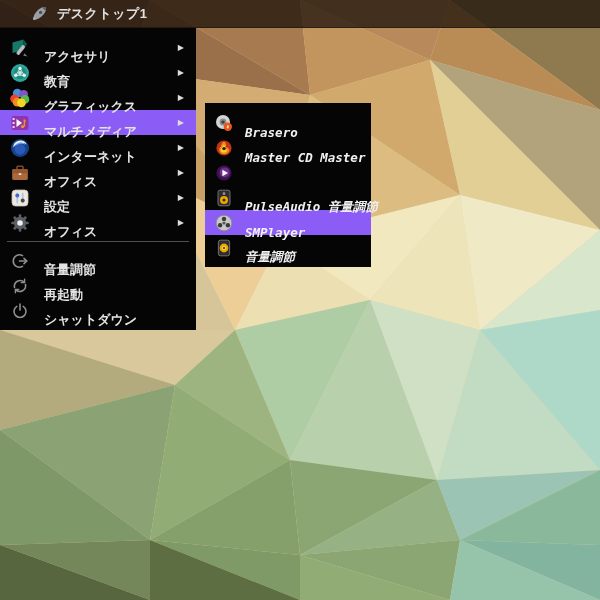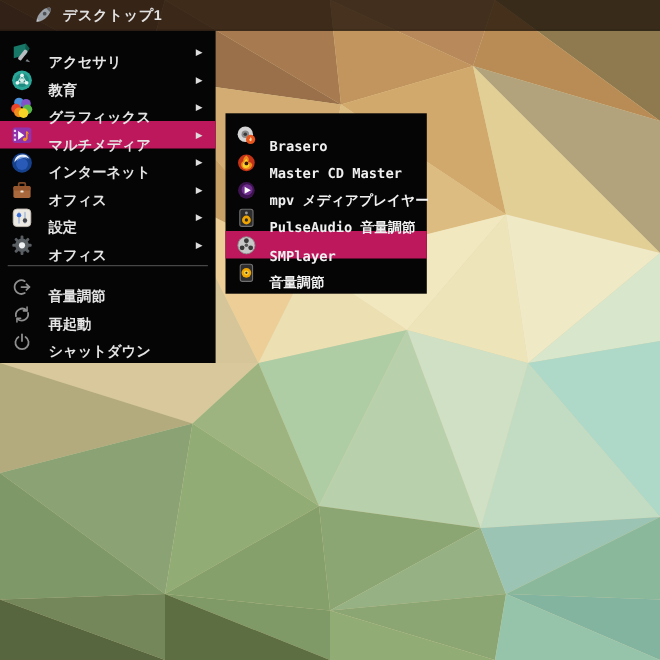--- a/index.html
+++ b/index.html
@@ -23,32 +23,32 @@
     font-size:13px;font-weight:bold;letter-spacing:0.5px;cursor:default;
     padding:2px 6px;
   }
 
   
   .menu{
     position:absolute;background:#050505;z-index:4;
     padding:7px 0;box-sizing:border-box;
   }
   .mainmenu{left:0;top:28px;width:196px;}
-  .submenu{left:205px;top:103px;width:183px;}
+  .submenu{left:205px;top:103px;width:166px;font-style:italic;}
   .mrow{
     height:25px;display:flex;align-items:center;
     padding:0 10px 0 10px;box-sizing:border-box;cursor:default;
   }
   .mrow .ic{width:20px;height:20px;display:flex;align-items:center;justify-content:center;flex:none;}
   .mrow .lbl{
     margin-left:14px;color:#e4e4e4;font-size:13px;font-weight:bold;
     white-space:nowrap;flex:1 1 auto;margin-top:19px;
   }
   .mrow .arrow{color:#dcdcdc;font-size:8px;flex:none;padding-right:2px;}
-  .mrow.hl{background:#be185d;align-items:center;}
+  .mrow.hl{background:#8b5cf6;align-items:center;}
   .submenu .mrow .ic{width:18px;height:18px;}
   .submenu .mrow .lbl{
     margin-left:12px;font-size:12.5px;font-weight:bold;color:#f0f0f0;
     font-family:"DejaVu Sans Mono","Liberation Mono",monospace;
   }
   .separator{
     border:none;border-top:1px solid #4f4f4f;
     margin:6px 7px 6px 7px;
   }
   svg{display:block;}
@@ -314,21 +314,20 @@
   </div>
 
   <div class="mrow">
     <span class="ic">
       <svg width="18" height="18" viewBox="0 0 18 18">
         <circle cx="9" cy="9" r="7.6" fill="#3d1350"></circle>
         <circle cx="9.6" cy="8.4" r="5" fill="#6f2e8e"></circle>
         <polygon points="7.4,5.8 13,9 7.4,12.2" fill="#ffffff"></polygon>
       </svg>
     </span>
-    <span class="lbl">mpv メディアプレイヤー</span>
   </div>
 
   <div class="mrow">
     <span class="ic">
       <svg width="18" height="18" viewBox="0 0 18 18">
         <rect x="3" y="1.2" width="12" height="15.6" rx="2" fill="#2e2e2e" stroke="#707070" stroke-width="1"></rect>
         <circle cx="9" cy="4.6" r="1.3" fill="#9a9a9a"></circle>
         <circle cx="9" cy="11" r="4" fill="#f0a500"></circle>
         <circle cx="9" cy="11" r="1.5" fill="#2e2e2e"></circle>
       </svg>

